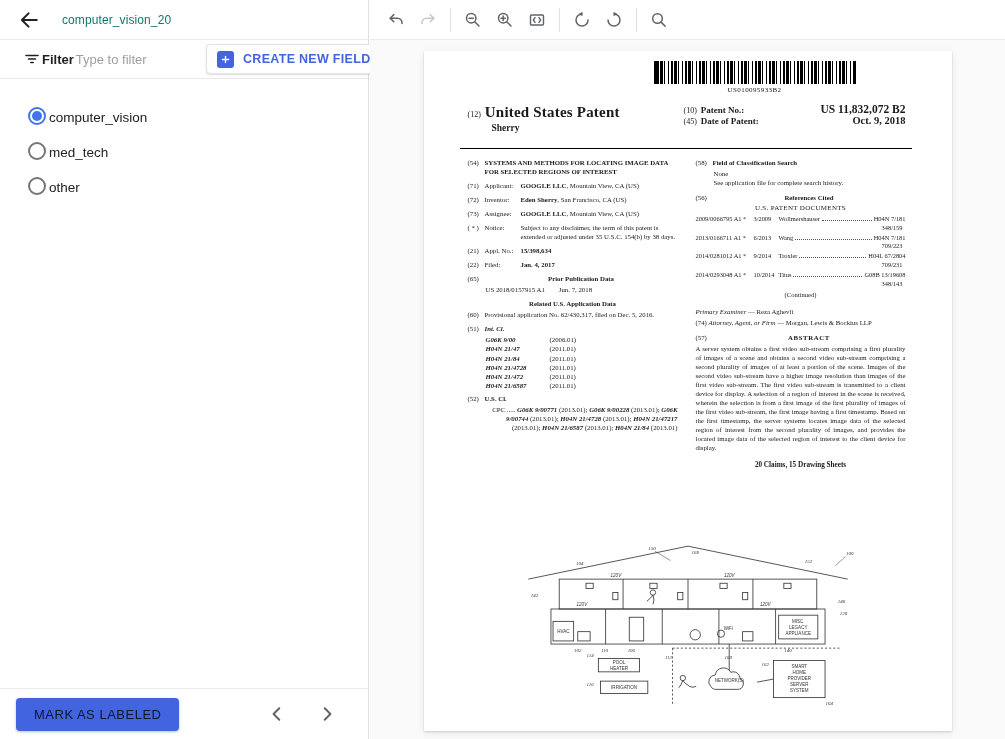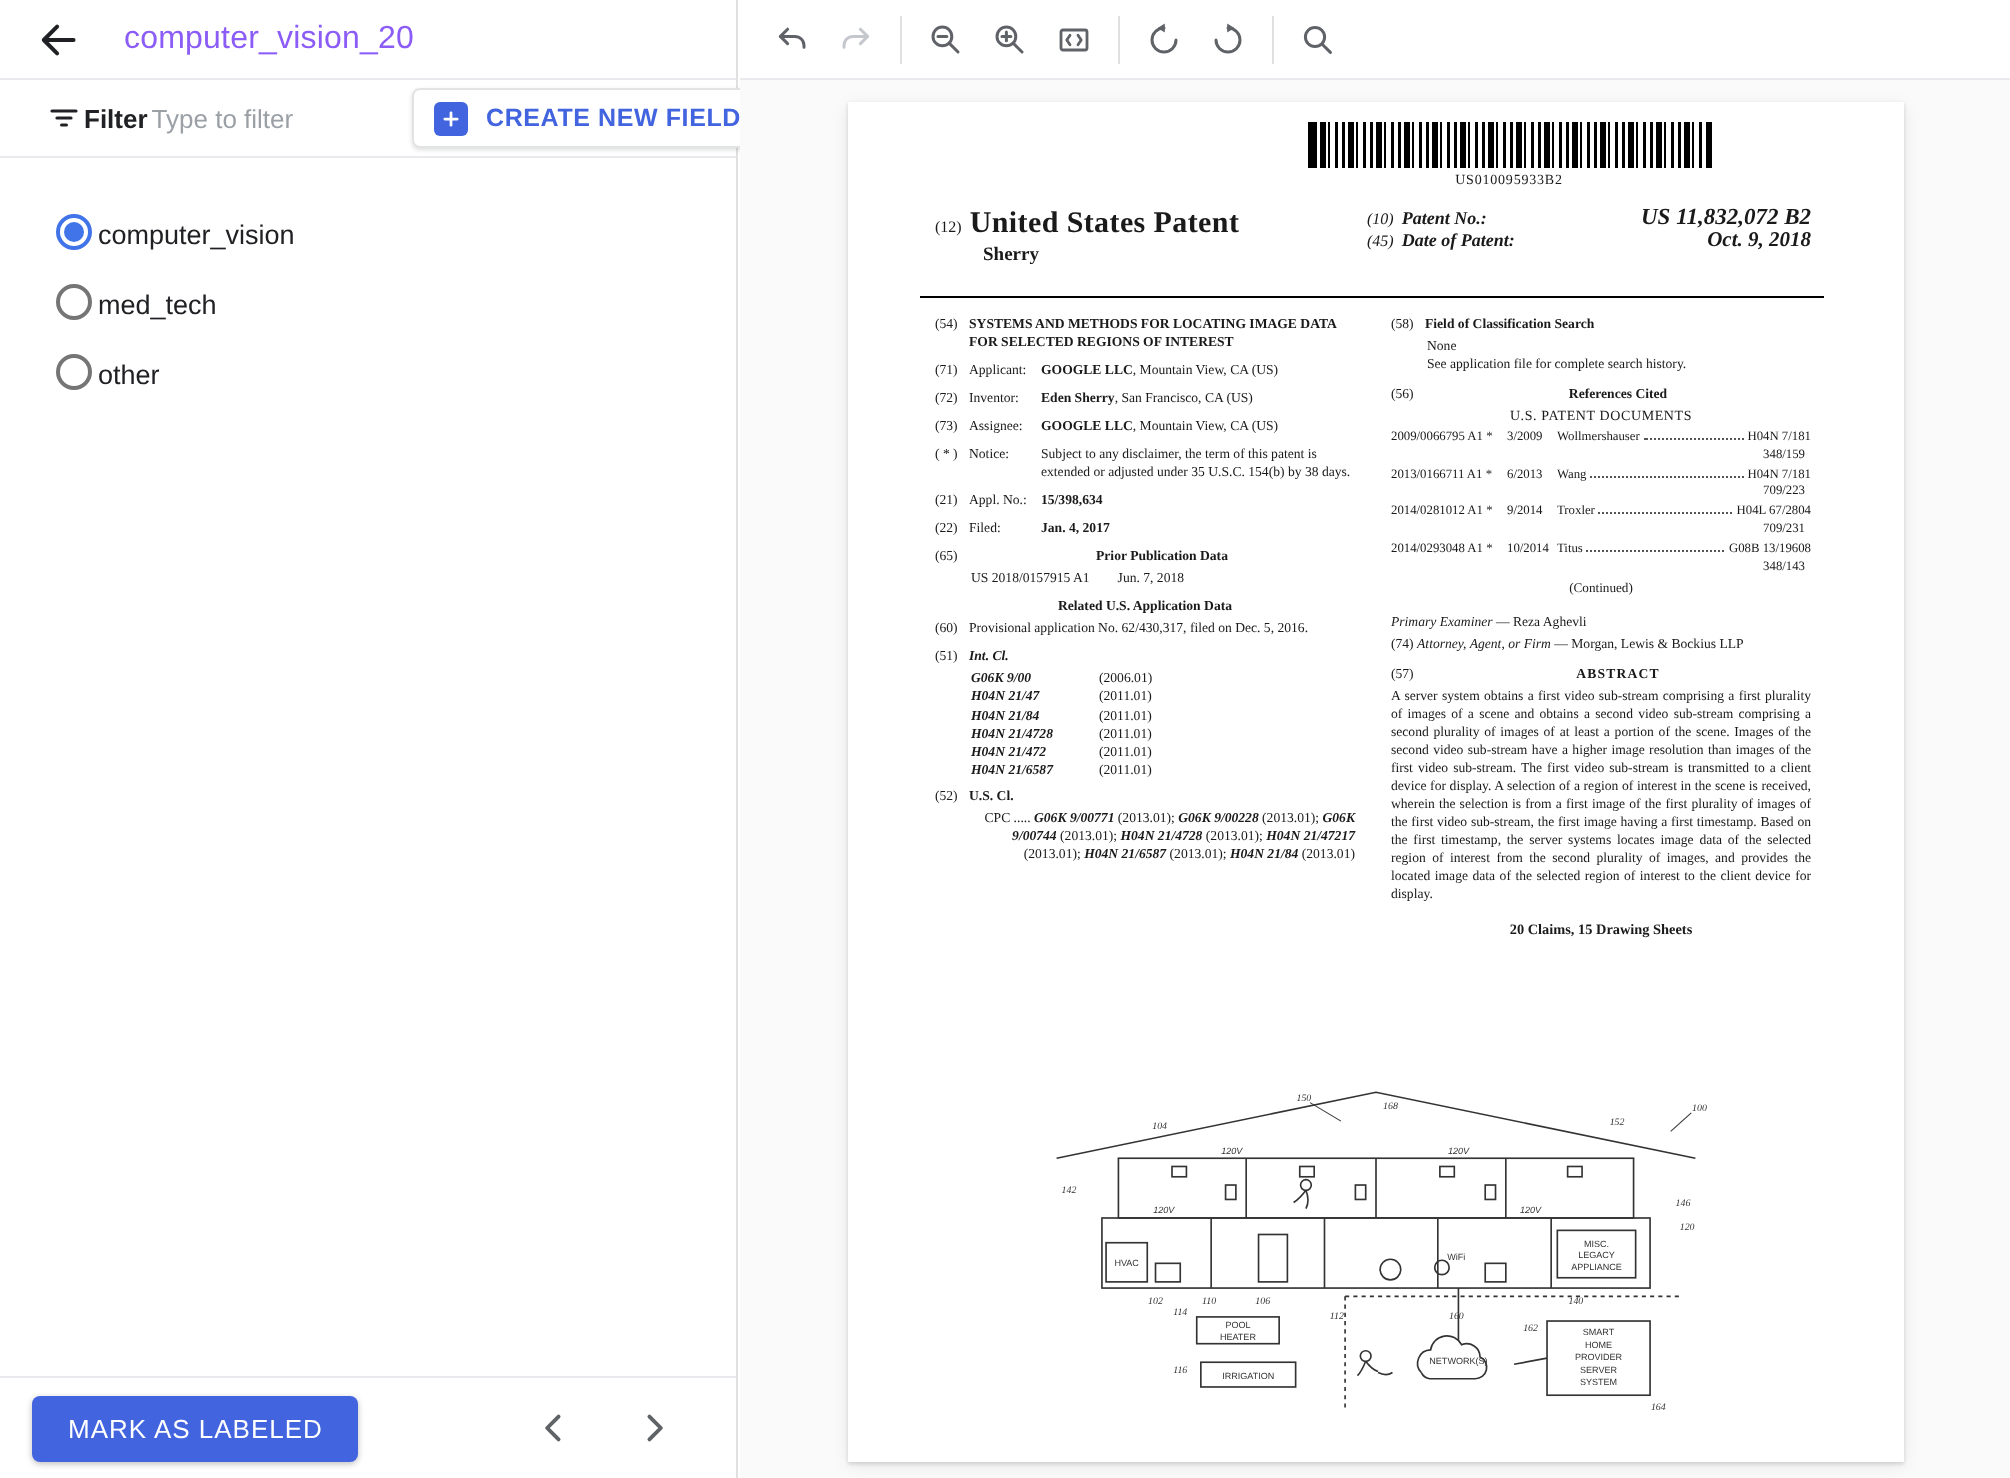--- a/index.html
+++ b/index.html
@@ -6,21 +6,21 @@
   html,body { width:1005px; height:739px; overflow:hidden; background:#fff;
     font-family:"Liberation Sans", sans-serif; }
   .app { position:relative; width:1005px; height:739px; }
 
   
   .left-panel { position:absolute; left:0; top:0; width:369px; height:739px;
     background:#fff; border-right:1px solid #e0e0e0; }
   .lp-header { height:40px; border-bottom:1px solid #e8eaed; display:flex;
     align-items:center; padding:0 18px; gap:22px; }
   .back-btn { width:22px; height:22px; display:flex; align-items:center; justify-content:center; cursor:pointer; }
-  .lp-title { font-size:16px; color:#8b5cf6; font-weight:500; letter-spacing:0.1px; }
+  .lp-title { font-size:12px; color:#0f766e; font-weight:500; letter-spacing:0.1px; }
   .lp-filter-row { height:39px; border-bottom:1px solid #e8eaed; display:flex; align-items:stretch; }
   .filter-left { display:flex; align-items:center; gap:2px; padding:0 14px 0 24px; width:193px; }
   .filter-label { font-size:13px; font-weight:700; color:#202124; }
   .filter-input { border:none; outline:none; flex:1; min-width:0; font-size:13px; color:#202124;
     font-family:"Liberation Sans",sans-serif; }
   .filter-input::placeholder { color:#9aa0a6; }
   .v-sep { width:1px; background:#e8eaed; }
   .filter-right { flex:1; display:flex; align-items:center; padding:0 13px; }
   .create-btn { display:flex; align-items:center; gap:9px; width:100%; height:30px;
     background:#fff; border:1px solid #e3e3e3; border-radius:4px; padding:12px 10px;
@@ -32,21 +32,21 @@
   .options { padding:26px 0 0 28px; }
   .option-row { display:flex; align-items:flex-end; gap:3px; height:20px; margin-bottom:15px; cursor:pointer; }
   .radio { width:18px; height:18px; border-radius:50%; border:2px solid #757575; flex:none;
     display:flex; align-items:center; justify-content:center; }
   .radio.sel { border-color:#4174e8; }
   .radio-dot { width:10px; height:10px; border-radius:50%; background:#4174e8; }
   .option-label { font-size:13.5px; color:#202124; }
 
   .lp-footer { position:absolute; left:0; bottom:0; width:368px; height:51px;
     border-top:1px solid #e8eaed; background:#fff; display:flex; align-items:center; padding:0 16px; }
-  .mark-btn { background:#4264df; color:#ffffff; border:none; border-radius:4px;
+  .mark-btn { background:#4264df; color:#0f172a; border:none; border-radius:4px;
     font-size:13px; font-weight:500; letter-spacing:0.5px; padding:9px 18px;
     box-shadow:0 1px 3px rgba(0,0,0,0.25); cursor:pointer; font-family:"Liberation Sans",sans-serif; }
   .pager { margin-left:auto; display:flex; gap:32px; padding-right:16px; }
   .pager-btn { width:18px; height:18px; display:flex; align-items:center; justify-content:center; cursor:pointer; }
 
   
   .right-panel { position:absolute; left:370px; top:0; right:0; bottom:0; background:#fafafa; }
   .toolbar { height:40px; background:#fff; border-bottom:1px solid #e8eaed;
     display:flex; align-items:center; padding-left:10px; }
   .tb-btn { width:28px; height:28px; display:flex; align-items:center; justify-content:center;
@@ -61,21 +61,21 @@
   .barcode-wrap { position:absolute; top:10px; left:230px; width:202px; text-align:center; }
   .barcode { height:23px; border-left:3px solid #000; border-right:3px solid #000;
     background:repeating-linear-gradient(90deg,#000 0,#000 1.5px,#fff 1.5px,#fff 3px,#000 3px,#000 6px,
       #fff 6px,#fff 7px,#000 7px,#000 8px,#fff 8px,#fff 10.5px,#000 10.5px,#000 12px,#fff 12px,#fff 14px); }
   .barcode-label { font-size:7px; margin-top:2px; letter-spacing:0.4px; }
 
   .pat-header { position:absolute; top:52px; left:44px; right:46px; display:flex; }
   .ph-num { font-size:8px; }
   .ph-title { font-size:15px; font-weight:700; letter-spacing:0.2px; margin-left:4px; }
   .ph-author { font-size:9.5px; font-weight:700; margin:2px 0 0 24px; }
-  .ph-right { margin-left:auto; width:222px;font-style:italic; }
+  .ph-right { margin-left:auto; width:222px; }
   .phr-row { display:flex; align-items:baseline; }
   .phr-num { font-size:8px; margin-right:4px; }
   .phr-lbl { font-size:9px; font-weight:700; }
   .phr-val { margin-left:auto; font-weight:700; }
   .val-no { font-size:11.5px; }
   .val-date { font-size:10.5px; }
 
   .rule { position:absolute; top:97px; left:36px; right:40px; border-top:1.6px solid #000; }
 
   .cols { position:absolute; top:107px; left:44px; right:46px; display:flex; gap:18px;

